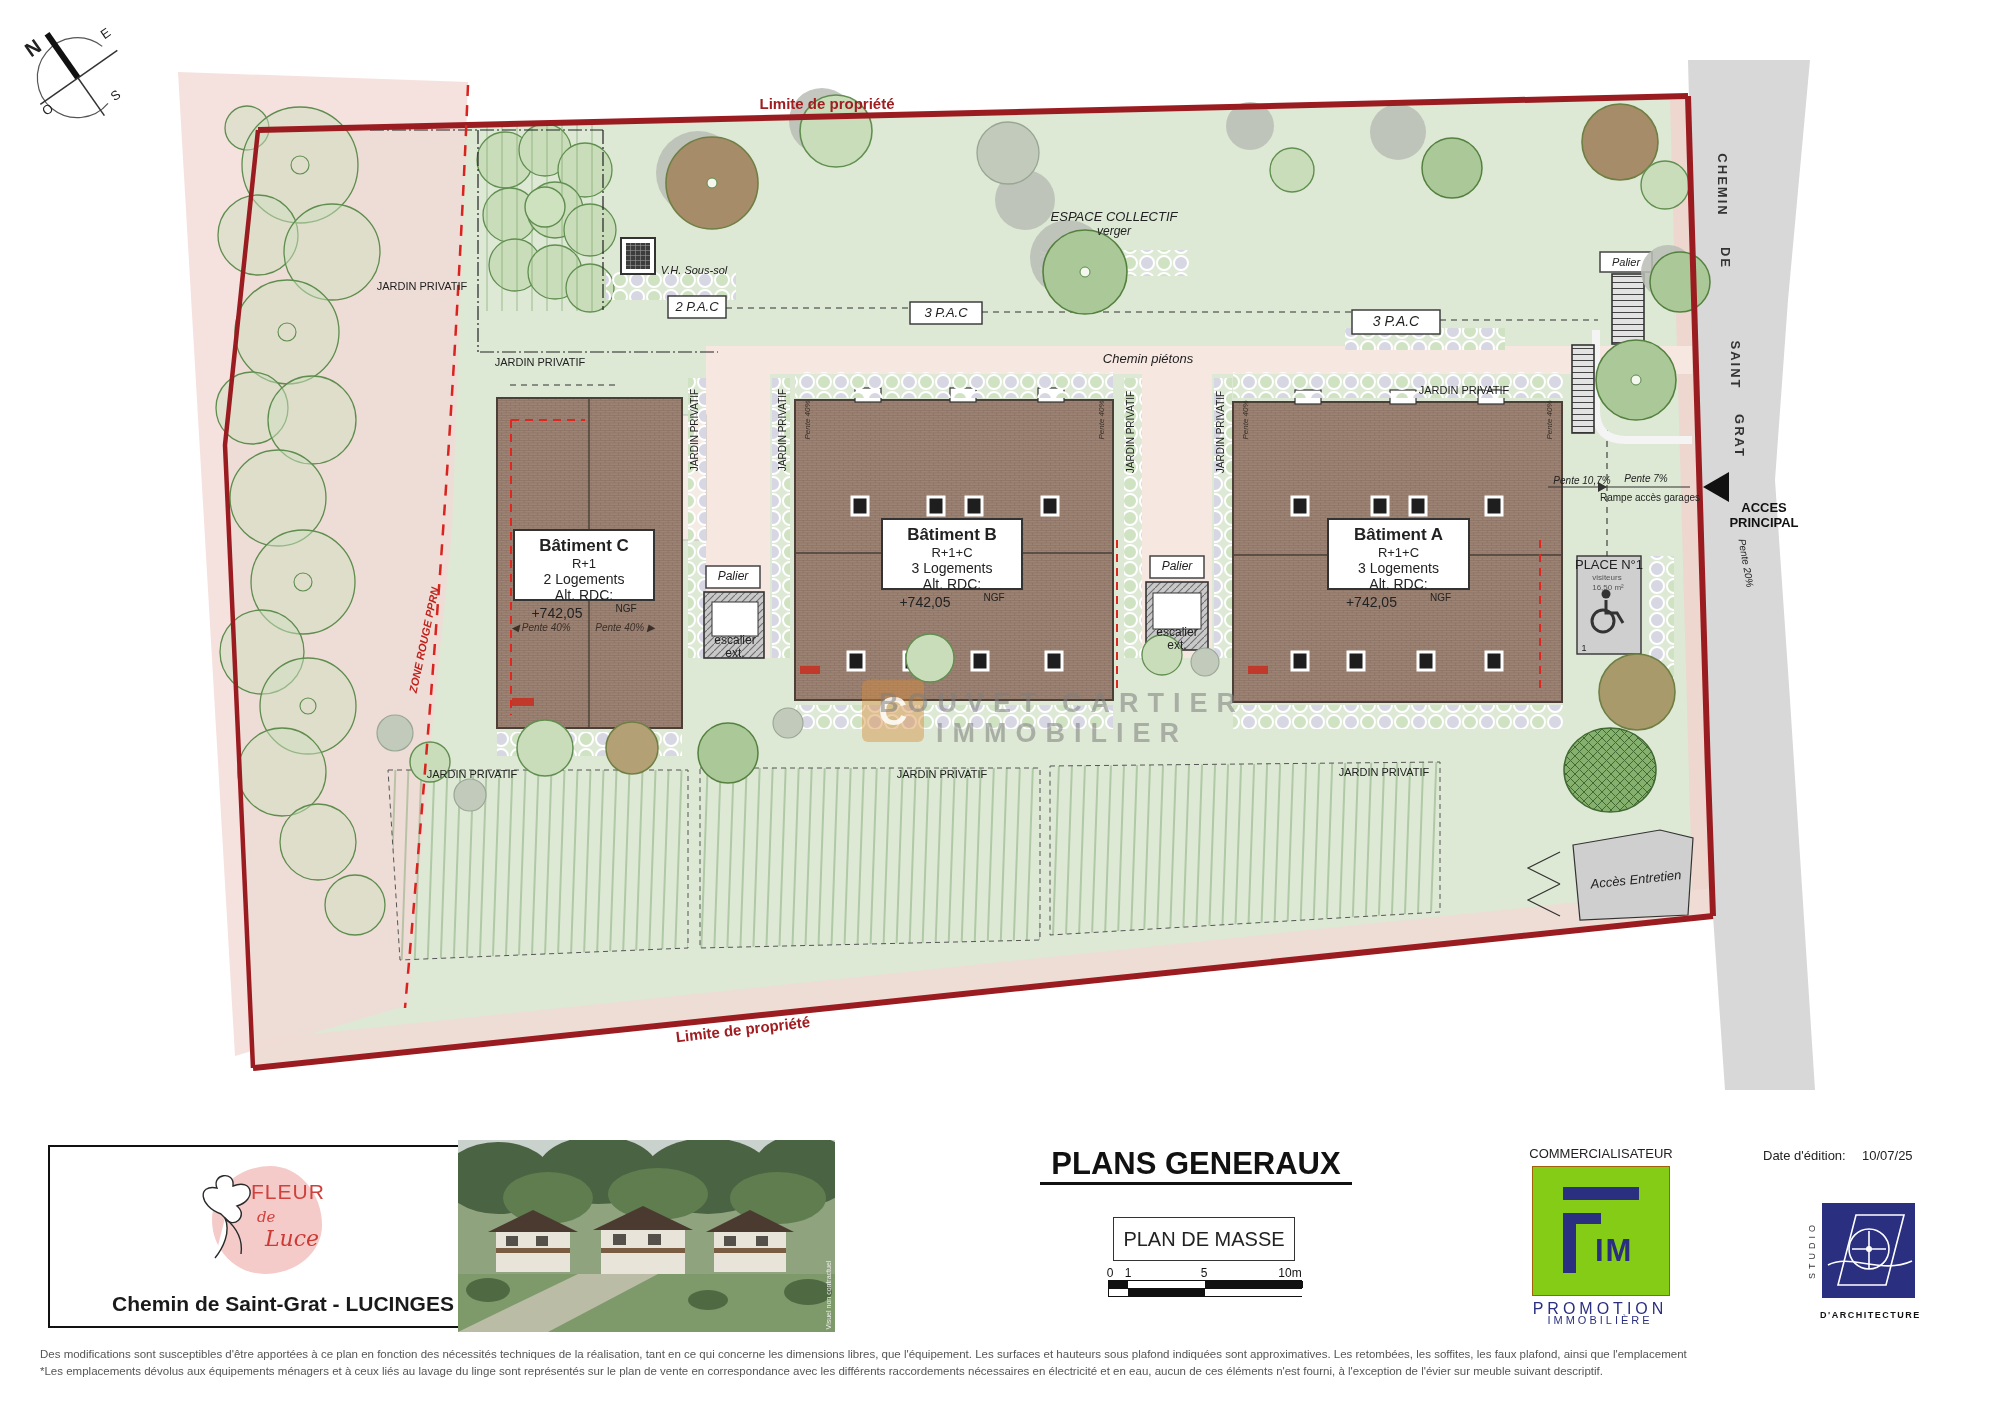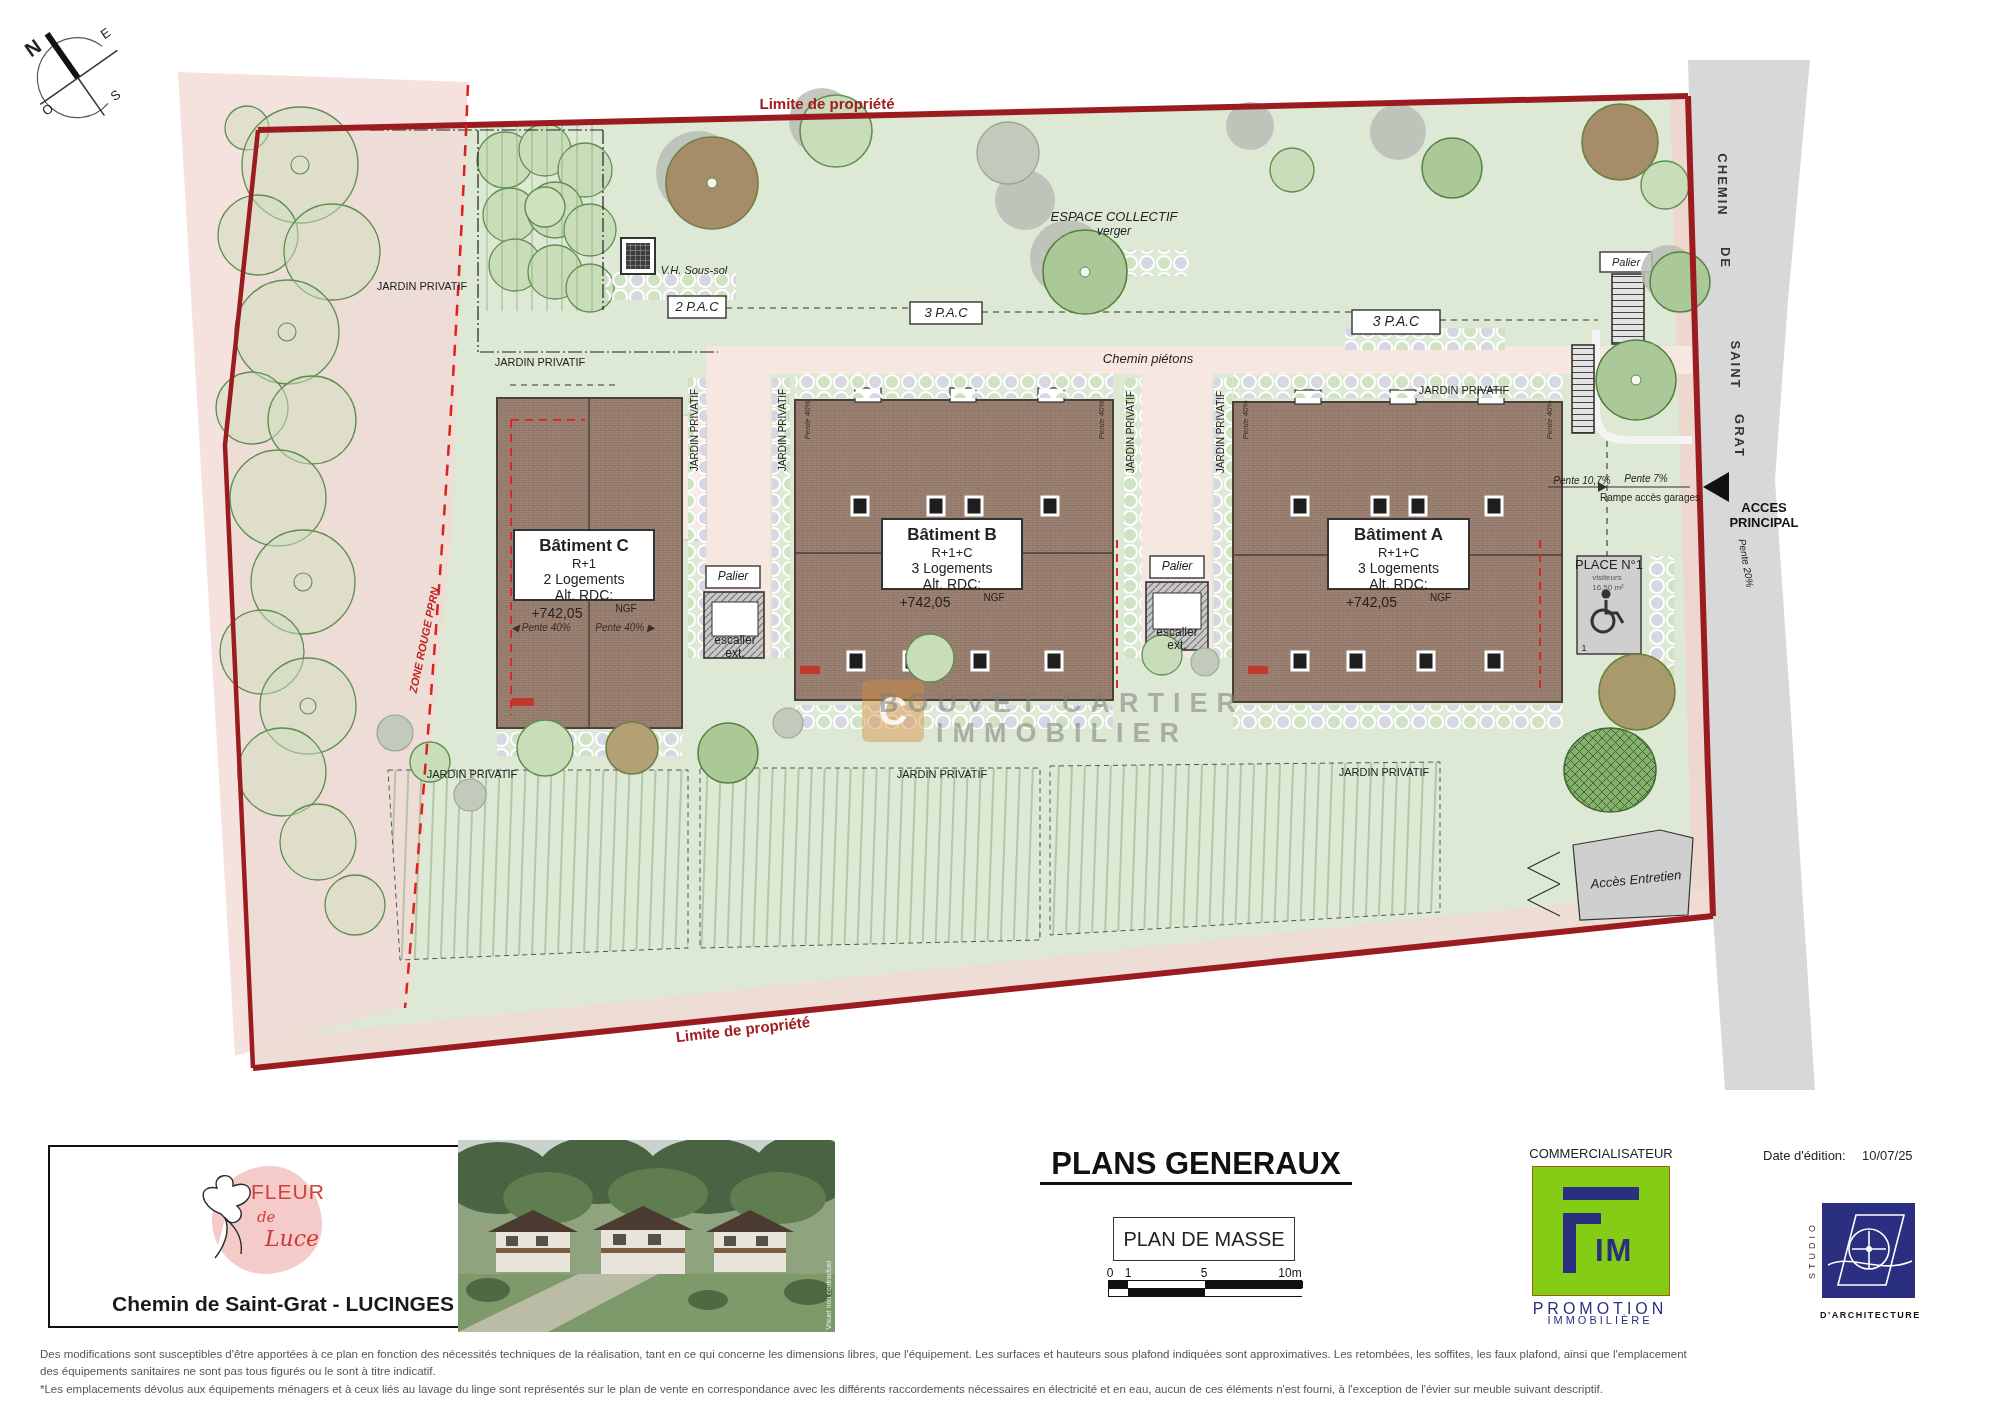--- a/index.html
+++ b/index.html
@@ -494,17 +494,16 @@
     <circle cx="47" cy="46" r="20"></circle>
     <path d="M6 62 C28 50 60 72 90 58"></path>
     <path d="M30 46 H64 M47 28 V66"></path>
   </g>
   <circle cx="47" cy="46" r="3" fill="#fff"></circle>
 </svg>
 <div style="position:absolute;left:1820px;top:1310px;width:100px;text-align:center;font-size:9px;font-weight:bold;letter-spacing:1.5px;color:#111">D'ARCHITECTURE</div>
 
 <div class="disc" style="left:40px;top:1346px;width:1930px">
   <div>Des modifications sont susceptibles d'être apportées à ce plan en fonction des nécessités techniques de la réalisation, tant en ce qui concerne les dimensions libres, que l'équipement. Les surfaces et hauteurs sous plafond indiquées sont approximatives. Les retombées, les soffites, les faux plafond, ainsi que l'emplacement</div>
-  <div>des équipements sanitaires ne sont pas tous figurés ou le sont à titre indicatif.</div>
   <div>*Les emplacements dévolus aux équipements ménagers et à ceux liés au lavage du linge sont représentés sur le plan de vente en correspondance avec les différents raccordements nécessaires en électricité et en eau, aucun de ces éléments n'est fourni, à l'exception de l'évier sur meuble suivant descriptif.</div>
 </div>
 
 </div>
 
 </body></html>

